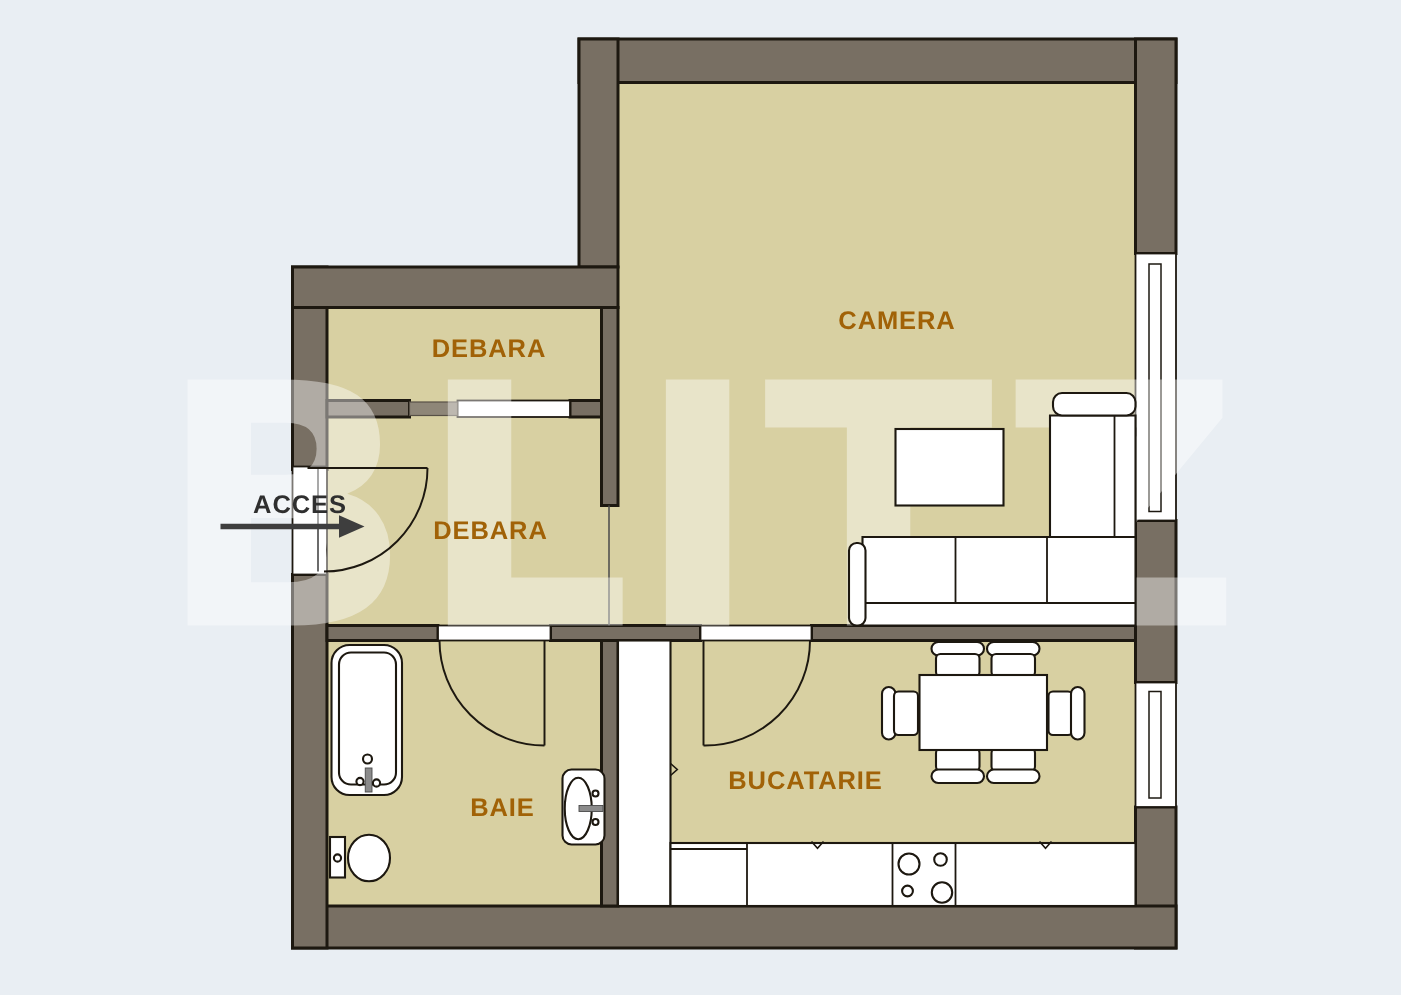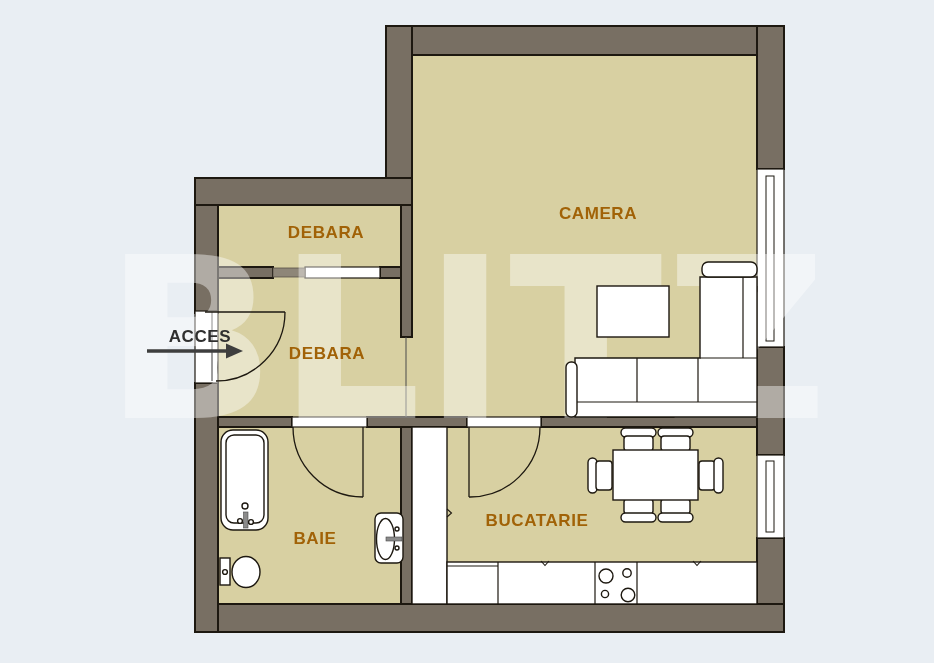--- a/index.html
+++ b/index.html
@@ -147,17 +147,17 @@
 
     <g>
       <path d="M147,351 H226" stroke="#3e3e3e" stroke-width="3.6" fill="none"></path>
       <polygon points="226,343.5 243,351 226,358.5" fill="#3e3e3e"></polygon>
     </g>
   </svg>
 
   <div class="room-label" style="left:326px;top:233px;">DEBARA</div>
   <div class="room-label" style="left:598px;top:214px;">CAMERA</div>
   <div class="room-label" style="left:327px;top:354px;">DEBARA</div>
-  <div class="room-label" style="left:315px;top:539px;">BAIE</div>
+  <div class="room-label" style="left:335px;top:539px;">BAIE</div>
   <div class="room-label" style="left:537px;top:521px;">BUCATARIE</div>
   <div class="room-label acces-label" style="left:168px;top:337px;margin-left:32px;">ACCES</div>
 
 </div>
 
 </body></html>

